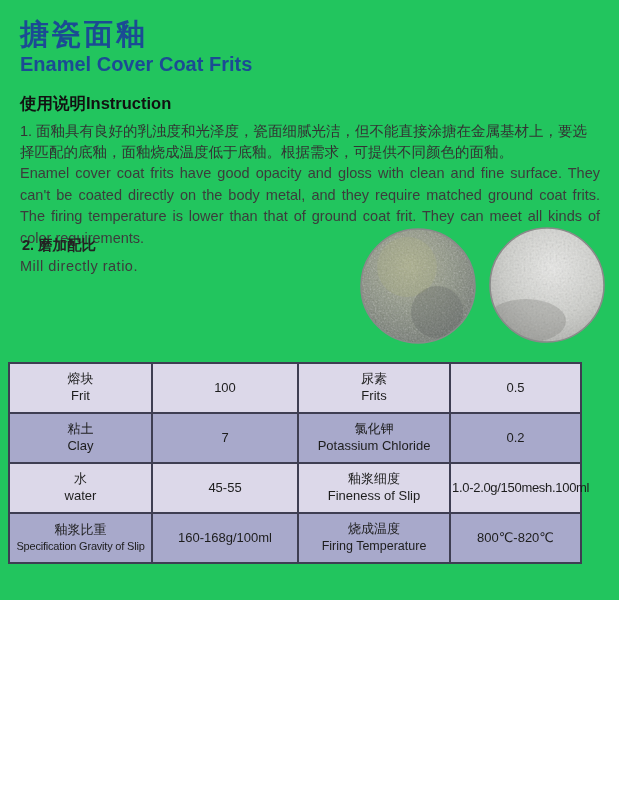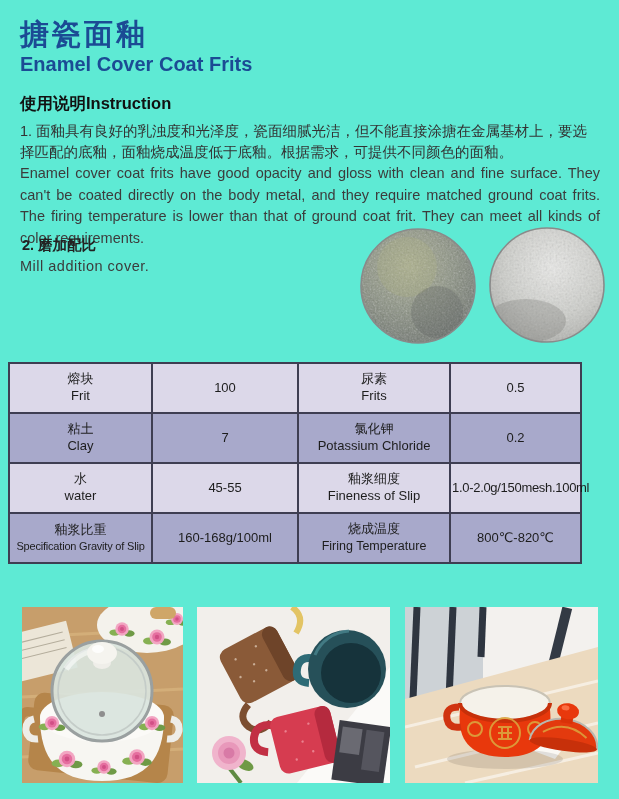--- a/index.html
+++ b/index.html
@@ -1,17 +1,17 @@
 <!DOCTYPE html>
 <html><head>
 <meta charset="utf-8">
 <style>
   html,body{margin:0;padding:0;background:#ffffff;}
   .page{
-    position:relative;width:619px;height:799px;background:#5eead4;overflow:hidden;
+    position:relative;width:619px;height:600px;background:#22c55e;overflow:hidden;
     font-family:"Liberation Sans","DejaVu Sans",sans-serif;color:#222;
   }
   
   .title-zh{position:absolute;left:20px;top:20px;font-size:29px;font-weight:bold;
     color:#1b4b94;letter-spacing:3px;line-height:1;}
   .title-en{position:absolute;left:20px;top:54px;font-size:20px;font-weight:bold;
     color:#1b4b94;line-height:1;}
   
   .sec1-heading{position:absolute;left:20px;top:93px;font-size:16.5px;font-weight:bold;color:#111;}
   .para-zh{position:absolute;left:20px;top:121px;width:580px;font-size:14.5px;line-height:21px;color:#333;}
@@ -48,21 +48,21 @@
 <div class="page">
 
   <div class="title-zh">搪瓷面釉</div>
   <div class="title-en">Enamel Cover Coat Frits</div>
 
   <div class="sec1-heading">使用说明Instruction</div>
   <div class="para-zh">1.  面釉具有良好的乳浊度和光泽度，瓷面细腻光洁，但不能直接涂搪在金属基材上，要选择匹配的底釉，面釉烧成温度低于底釉。根据需求，可提供不同颜色的面釉。</div>
   <div class="para-en">Enamel cover coat frits have good opacity and gloss with clean and fine surface. They can't be coated directly on the body metal, and they require matched ground coat frits. The firing temperature is lower than that of ground coat frit. They can meet all kinds of color requirements.</div>
 
   <div class="sec2-zh">2.  磨加配比</div>
-  <div class="sec2-en">Mill addition cover.</div>
+  <div class="sec2-en">Mill directly ratio.</div>
 
   <div class="powder powder-1">
     <svg width="122" height="120" viewBox="0 0 122 120">
       <defs>
         <radialGradient id="pg1" cx="42%" cy="32%" r="75%">
           <stop offset="0%" stop-color="#a9ad90"></stop>
           <stop offset="50%" stop-color="#8b9282"></stop>
           <stop offset="100%" stop-color="#696f6a"></stop>
         </radialGradient>
         <filter id="pn1" x="0" y="0" width="100%" height="100%">

